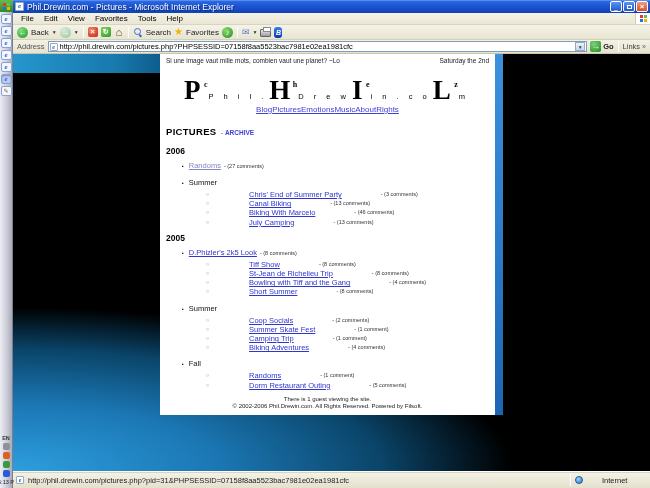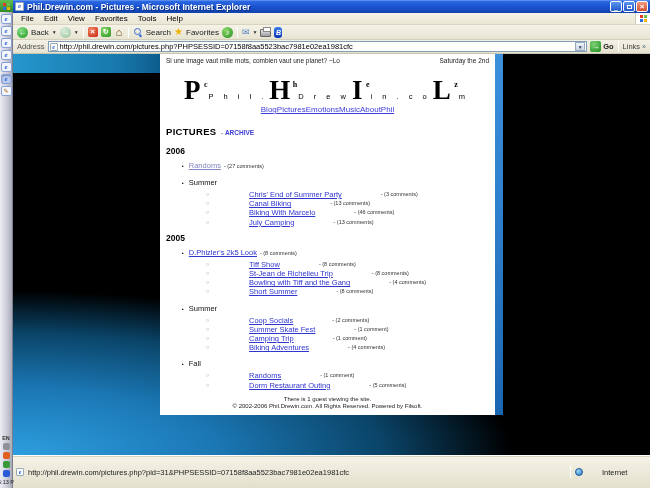--- a/index.html
+++ b/index.html
@@ -23,21 +23,21 @@
   .tray-ico { width:7px; height:7px; border-radius:2px; margin-bottom:2px; }
   .tb-clock { font-size:5.5px; color:#222; line-height:6px; text-align:center; margin-bottom:3px; white-space:nowrap; }
 
   
   .window { position:absolute; left:13px; top:0; width:637px; height:488px; display:flex; flex-direction:column; background:#ece9d8; }
 
   .titlebar { height:13px; flex:0 0 13px; display:flex; align-items:center; padding:0 2px;
     background:linear-gradient(180deg,#6a9ef5 0%,#2a66e0 12%,#1b53d2 50%,#1243ae 100%); }
   .title-ico { width:9px; height:9px; background:#fff; border:1px solid #9ab; border-radius:1px; margin-right:3px;
     font-family:"Liberation Serif",serif; font-style:italic; font-weight:bold; font-size:7px; line-height:7px; color:#2a62d8; text-align:center; }
-  .title-text { flex:1; color:#fff; font-size:8.5px; font-weight:bold; text-shadow:1px 1px 1px #072a7a; white-space:nowrap; overflow:hidden; }
+  .title-text { flex:1; color:#fff; font-size:8.5px; font-weight:normal; text-shadow:1px 1px 1px #072a7a; white-space:nowrap; overflow:hidden; }
   .cap-btn { width:12px; height:11px; margin-left:1px; border:1px solid #fff; border-radius:2px; color:#fff;
     font-size:7px; line-height:9px; text-align:center; background:linear-gradient(180deg,#5b95f2,#2058c8); }
   .cap-btn .rest { display:inline-block; width:5px; height:4px; border:1px solid #fff; margin-top:2px; }
   .cap-btn.close { background:linear-gradient(180deg,#f09a7e,#d4502e); font-weight:bold; font-size:8px; }
 
   .menubar { height:12px; flex:0 0 12px; display:flex; align-items:center; background:linear-gradient(180deg,#f5f3e8,#e9e6d4);
     border-bottom:1px solid #d8d4c0; font-size:8px; color:#000; padding-left:3px; }
   .menu-item { padding:16px 5px; }
   .throbber { margin-left:auto; width:15px; height:11px; background:#fff; border-left:1px solid #d0ccb8;
     display:flex; align-items:center; justify-content:center; }
@@ -108,21 +108,21 @@
   .m2 { font-size:5px; margin-right:4px; color:#555; }
   .item2 { display:flex; align-items:flex-start; margin-left:40px; line-height:9.2px;gap:36px; }
   .grp-label { font-size:7.5px; color:#111; }
   a.plink { font-size:7.5px; color:#2f35cf; text-decoration:underline; }
   a.plink.visited { color:#8585c5; }
   .cnt { font-size:5.5px; color:#333; margin-left:3px; white-space:nowrap; }
   .footer { text-align:center; margin-top:6px; font-size:6px; color:#222; line-height:7.5px; }
 
   
   .statusbar { height:17px; flex:0 0 17px; display:flex; align-items:center; background:linear-gradient(180deg,#f5f3e8,#e3e0cc);
-    border-top:1px solid #fff; box-shadow:inset 0 1px 0 #d8d4c0; font-size:7.5px; color:#222; padding:16px 3px; gap:4px;justify-content:space-between; }
+    border-top:1px solid #fff; box-shadow:inset 0 1px 0 #d8d4c0; font-size:7.5px; color:#222; padding:0 3px; gap:4px;justify-content:space-between; }
   .st-ico { width:8px; height:8px; background:#fff; border:1px solid #9ab; border-radius:1px;
     font-family:"Liberation Serif",serif; font-style:italic; font-weight:bold; font-size:6px; line-height:6px; color:#2a62d8; text-align:center; }
   .st-url { flex:1; white-space:nowrap; overflow:hidden; }
   .st-sep { width:1px; height:12px; background:#c9c5b0; border-right:1px solid #fff; }
   .st-zone { display:flex; align-items:center; gap:19px; width:72px; }
   .globe { width:8px; height:8px; border-radius:50%; background:radial-gradient(circle at 35% 30%,#9fd8f8,#2a78c8);
     border:1px solid #1a5898; }
 </style>
 </head>
 <body>
@@ -245,21 +245,21 @@
               <span class="smalls">i n . c o</span>
               <span class="bigwrap">L<span class="supl">z</span></span>
               <span class="smalls">m</span>
             </div>
           <div class="nav-row" id="navRow">
               <a href="#">Blog</a>
               <a href="#">Pictures</a>
               <a href="#">Emotions</a>
               <a href="#">Music</a>
               <a href="#">About</a>
-              <a href="#">Phil</a>
+              <a href="#">Rights</a>
             </div>
           <div class="sect-title">
             <span class="big">PICTURES</span>
             <span class="dash"> - </span>
             <a class="arch" href="#">ARCHIVE</a>
           </div>
           <div id="yearSections">
               <div class="year-h">2006</div>
               <div class="item1">
                 <span class="m1">▪</span>

